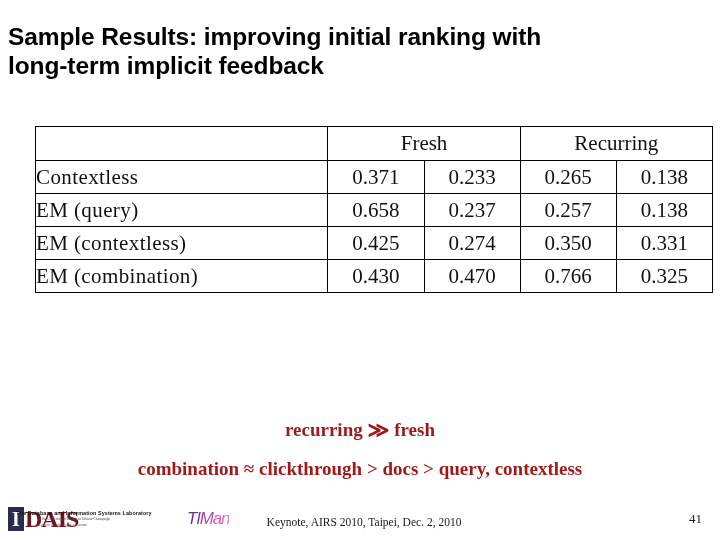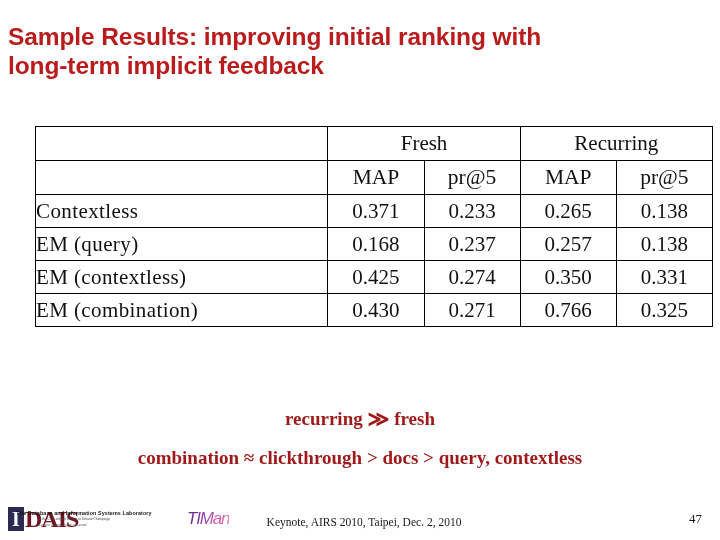--- a/index.html
+++ b/index.html
@@ -15,21 +15,21 @@
     font-family: "Liberation Sans", sans-serif;
     -webkit-font-smoothing: none;
   }
 
   
   #slide-title {
     position: absolute;
     left: 8px;
     top: 22px;
     width: 706px;
-    color: #b91c1c;
+    color: #000000;
     font-family: "Liberation Sans", sans-serif;
     font-weight: bold;
     font-size: 24.5px;
     line-height: 29px;
     letter-spacing: -0.1px;
     white-space: pre-line;
   }
 
   
   #results-table {
@@ -91,20 +91,21 @@
 
   
   .conclusion {
     position: absolute;
     color: #9e1a1a;
     font-family: "Liberation Serif", serif;
     font-weight: bold;
     text-align: center;
     width: 100%;
     left: 0;
+    margin-top: 11px;
   }
   #conclusion-1 {
     top: 407px;
     font-size: 19px;
   }
   #conclusion-2 {
     top: 447px;
     font-size: 19px;
   }
   .gg { font-size: 21px; vertical-align: -1px; }
@@ -222,71 +223,64 @@
     <col class="col-metric">
     <col class="col-metric">
     <col class="col-metric">
   </colgroup>
   <thead>
     <tr class="thick-top">
       <th class="blank-corner outer-left"></th>
       <th class="hdr-group" colspan="2">Fresh</th>
       <th class="hdr-group outer-right" colspan="2">Recurring</th>
     </tr>
-    <tr class="thick-bottom">
-      <th class="blank-corner outer-left"></th>
-      <th class="hdr-metric">MAP</th>
-      <th class="hdr-metric">pr@5</th>
-      <th class="hdr-metric">MAP</th>
-      <th class="hdr-metric outer-right">pr@5</th>
-    </tr>
   </thead>
   <tbody>
     <tr class="thick-bottom">
       <td class="row-label outer-left">Contextless</td>
       <td class="row-value">0.371</td>
       <td class="row-value">0.233</td>
       <td class="row-value">0.265</td>
       <td class="row-value outer-right">0.138</td>
     </tr>
     <tr>
       <td class="row-label outer-left">EM (query)</td>
-      <td class="row-value">0.168</td>
+      <td class="row-value">0.658</td>
       <td class="row-value">0.237</td>
       <td class="row-value">0.257</td>
       <td class="row-value outer-right">0.138</td>
     </tr>
     <tr>
       <td class="row-label outer-left">EM (contextless)</td>
       <td class="row-value">0.425</td>
       <td class="row-value">0.274</td>
       <td class="row-value">0.350</td>
       <td class="row-value outer-right">0.331</td>
     </tr>
     <tr class="thick-bottom">
       <td class="row-label outer-left">EM (combination)</td>
       <td class="row-value">0.430</td>
-      <td class="row-value">0.271</td>
+      <td class="row-value">0.470</td>
       <td class="row-value">0.766</td>
       <td class="row-value outer-right">0.325</td>
     </tr>
   </tbody>
 </table>
 
 <div class="conclusion" id="conclusion-1">
   <span>recurring</span>
   <span class="gg">≫</span>
   <span>fresh</span>
 </div>
 
 <div class="conclusion" id="conclusion-2">combination ≈ clickthrough &gt; docs &gt; query, contextless</div>
 
 <div id="footer-note">Keynote, AIRS 2010, Taipei, Dec. 2, 2010</div>
 
-<div id="page-number">47</div>
+<div id="page-number">41</div>
 
 <div id="logo-dais">
   <span class="letter-i">I</span>
   <span class="dais-word">DAIS</span>
   <span class="dais-sub">
     <span class="line1">The Database and Information Systems Laboratory</span>
     <span class="line2">at the University of Illinois at Urbana-Champaign</span>
     <span class="line3">Lorem ipsum dolor sit amet</span>
   </span>
 </div>

